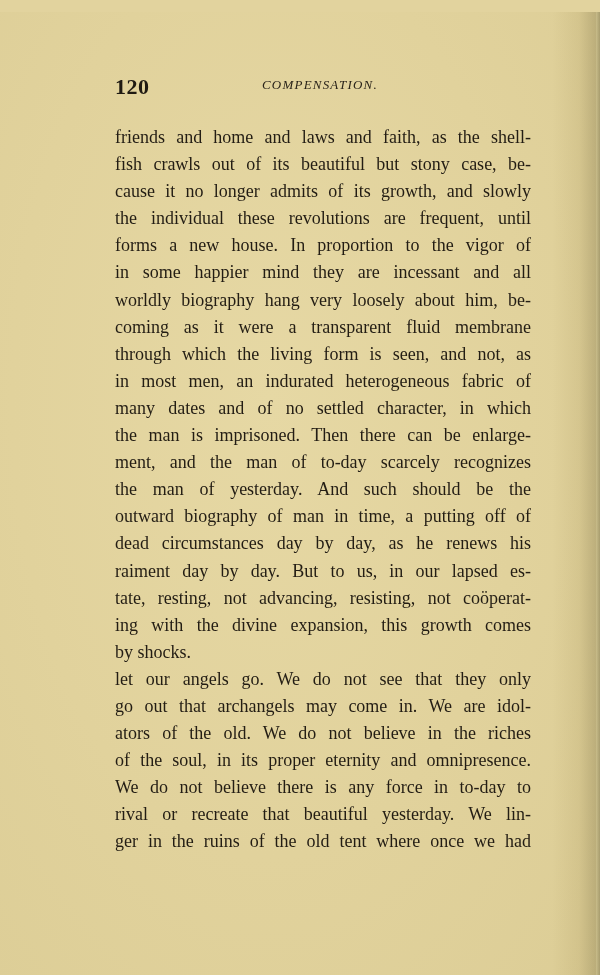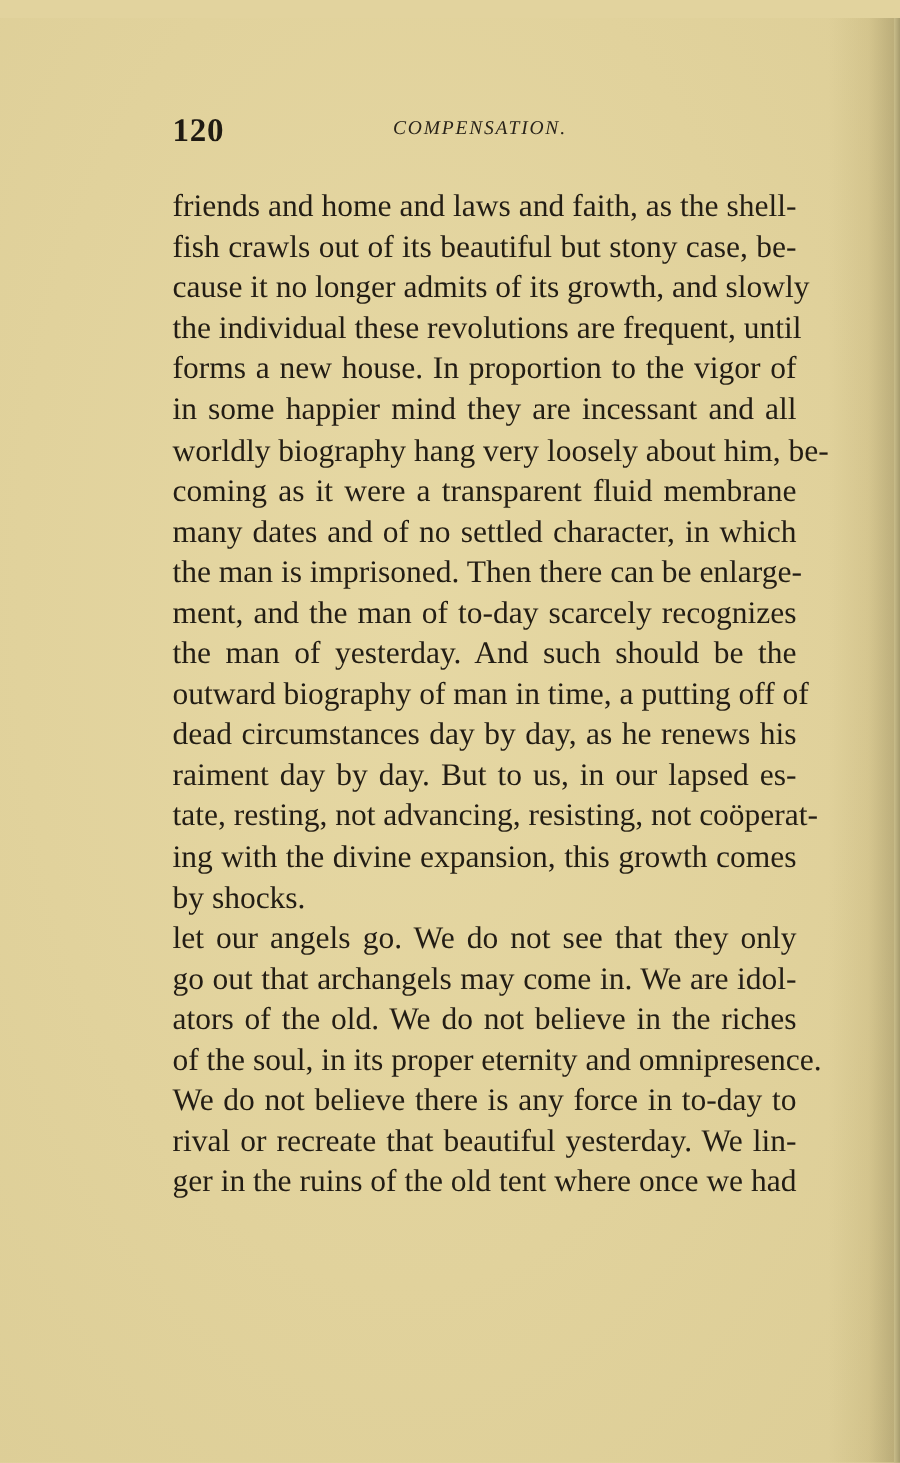--- a/index.html
+++ b/index.html
@@ -55,21 +55,21 @@
       letter-spacing: 1.2px;
       color: #2a241a;
     }
     .text-block {
       position: absolute;
       left: 115px;
       top: 112px;
       width: 416px;
       color: #231d14;
       font-family: "Liberation Serif", "DejaVu Serif", serif;
-      font-size: 21px;
+      font-size: 18px;
     }
     .line {
       display: block;
       height: 27.1px;
       line-height: 27.1px;
       white-space: nowrap;
       text-align: justify;
       text-align-last: justify;
       -moz-text-align-last: justify;
     }
@@ -95,20 +95,22 @@
   <div class="text-block">
     <div class="paragraph">
       <span class="line">friends and home and laws and faith, as the shell-</span>
       <span class="line">fish crawls out of its beautiful but stony case, be-</span>
       <span class="line">cause it no longer admits of its growth, and slowly</span>
       <span class="line">the individual these revolutions are frequent, until</span>
       <span class="line">forms a new house.  In proportion to the vigor of</span>
       <span class="line">in some happier mind they are incessant and all</span>
       <span class="line">worldly biography hang very loosely about him, be-</span>
       <span class="line">coming as it were a transparent fluid membrane</span>
+      <span class="line">through which the living form is seen, and not, as</span>
+      <span class="line">in most men, an indurated heterogeneous fabric of</span>
       <span class="line">many dates and of no settled character, in which</span>
       <span class="line">the man is imprisoned.  Then there can be enlarge-</span>
       <span class="line">ment, and the man of to-day scarcely recognizes</span>
       <span class="line">the man of yesterday.  And such should be the</span>
       <span class="line">outward biography of man in time, a putting off of</span>
       <span class="line">dead circumstances day by day, as he renews his</span>
       <span class="line">raiment day by day.  But to us, in our lapsed es-</span>
       <span class="line">tate, resting, not advancing, resisting, not coöperat-</span>
       <span class="line">ing with the divine expansion, this growth comes</span>
       <span class="line last">by shocks.</span>

